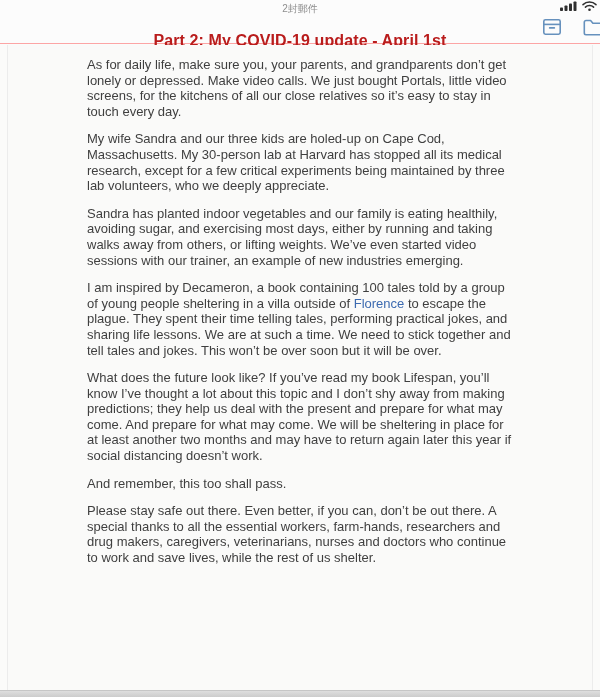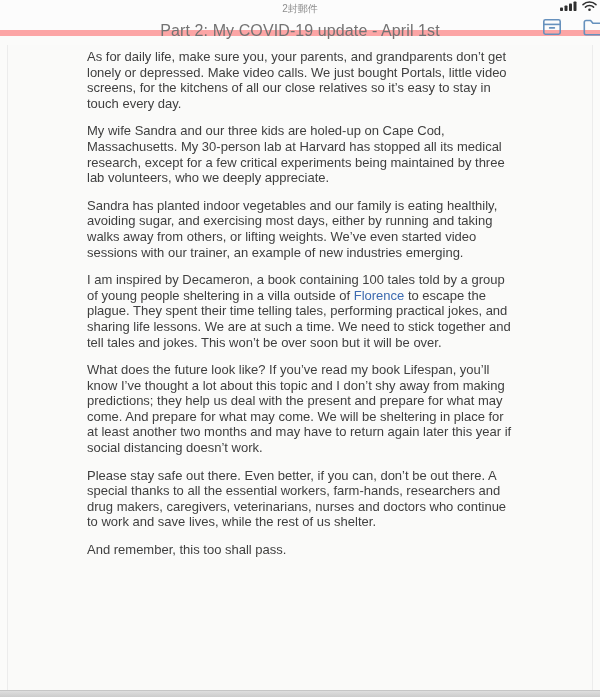--- a/index.html
+++ b/index.html
@@ -20,34 +20,34 @@
   
   .statusbar{
     position:absolute;top:1px;right:3px;
     display:flex;align-items:flex-end;gap:5px;
     z-index:3;
   }
   .statusbar svg{display:block;}
   
   .mail-header{
     position:relative;
-    height:36px;
+    height:44px;
     background:#fcfcfc;
-    border-bottom:6px solid #fca5a5;
+    border-bottom:1px solid #fca5a5;
   }
   .header-center{
     position:absolute;left:0;right:0;top:3px;
     text-align:center;
   }
   .mailbox-count{
     font-size:10px;color:#8e8e8e;line-height:12px;
   }
   .mail-title{
-    font-size:16px;font-weight:normal;color:#737373;
-    line-height:20px;margin-top:6px;
+    font-size:16px;font-weight:bold;color:#b91c1c;
+    line-height:20px;margin-top:16px;
     letter-spacing:.1px;
   }
   .header-actions{
     position:absolute;right:0;top:15px;
     display:flex;gap:17px;
   }
   .icon-btn{
     background:none;border:none;padding:0;cursor:pointer;
     width:24px;height:24px;
   }
@@ -58,21 +58,21 @@
     position:absolute;top:45px;bottom:7px;left:0;right:0;
     background:#fafaf9;
     border-left:1px solid #ececec;
     border-right:1px solid #ececec;
     margin:0 7px;
     overflow:hidden;
   }
   .email-text{
     width:426px;
     margin:0 auto;
-    padding-top:4px;
+    padding-top:12px;
     color:var(--text);
     font-size:13px;
     line-height:15.6px;
   }
   .email-text p.para{margin-bottom:12px;}
   .body-link{
     color:var(--link);
     text-decoration:none;
   }
   .bottom-strip{
@@ -131,21 +131,21 @@
     </div>
   </header>
 
   <div class="email-scroll">
     <div class="email-text">
         <p class="para"><span>As for daily life, make sure you, your parents, and grandparents don’t get lonely or depressed. Make video calls. We just bought Portals, little video screens, for the kitchens of all our close relatives so it’s easy to stay in touch every day.</span></p>
         <p class="para"><span>My wife Sandra and our three kids are holed-up on Cape Cod, Massachusetts. My 30-person lab at Harvard has stopped all its medical research, except for a few critical experiments being maintained by three lab volunteers, who we deeply appreciate.</span></p>
         <p class="para"><span>Sandra has planted indoor vegetables and our family is eating healthily, avoiding sugar, and exercising most days, either by running and taking walks away from others, or lifting weights. We’ve even started video sessions with our trainer, an example of new industries emerging.</span></p>
         <p class="para"><span>I am inspired by Decameron, a book containing 100 tales told by a group of young people sheltering in a villa outside of </span><a href="#" class="body-link">Florence</a><span> to escape the plague. They spent their time telling tales, performing practical jokes, and sharing life lessons. We are at such a time. We need to stick together and tell tales and jokes. This won’t be over soon but it will be over.</span></p>
         <p class="para"><span>What does the future look like? If you’ve read my book Lifespan, you’ll know I’ve thought a lot about this topic and I don’t shy away from making predictions; they help us deal with the present and prepare for what may come. And prepare for what may come. We will be sheltering in place for at least another two months and may have to return again later this year if social distancing doesn’t work.</span></p>
+        <p class="para"><span>And remember, this too shall pass.</span></p>
         <p class="para"><span>Please stay safe out there. Even better, if you can, don’t be out there. A special thanks to all the essential workers, farm-hands, researchers and drug makers, caregivers, veterinarians, nurses and doctors who continue to work and save lives, while the rest of us shelter.</span></p>
-        <p class="para"><span>And remember, this too shall pass.</span></p>
       </div>
 
   </div>
 
   <div class="bottom-strip"></div>
 
 </div>
 
 </body></html>

